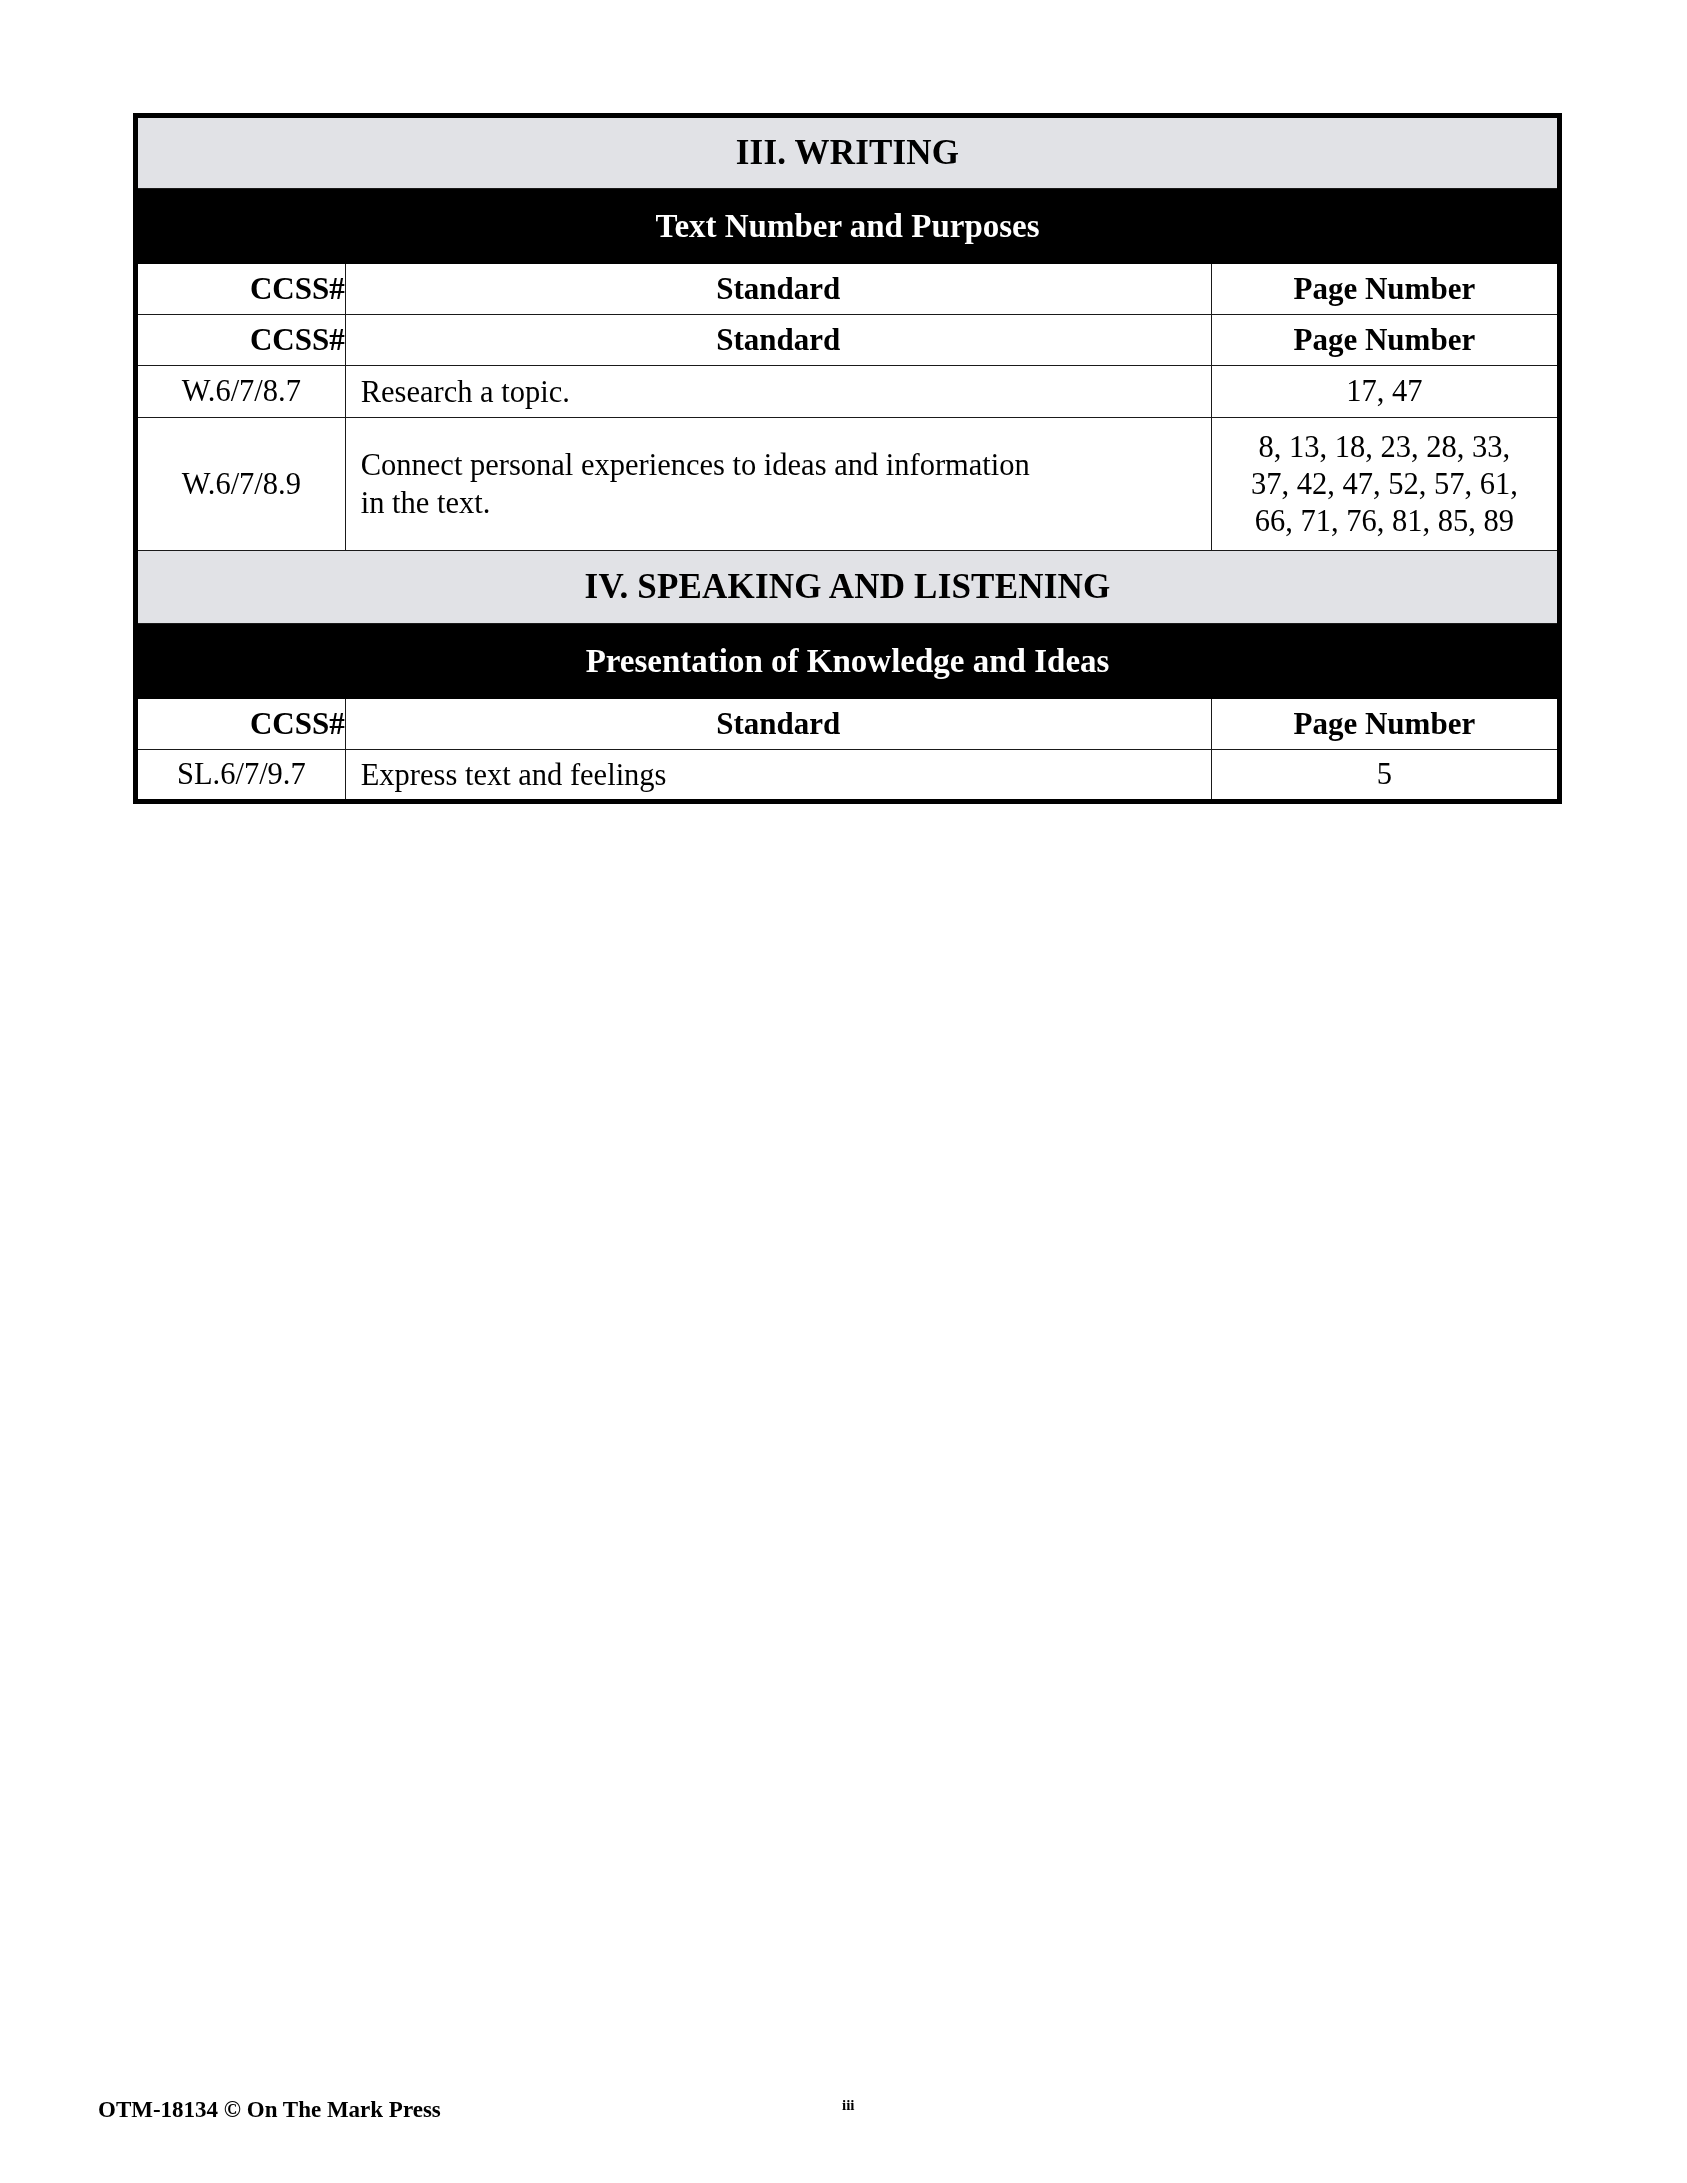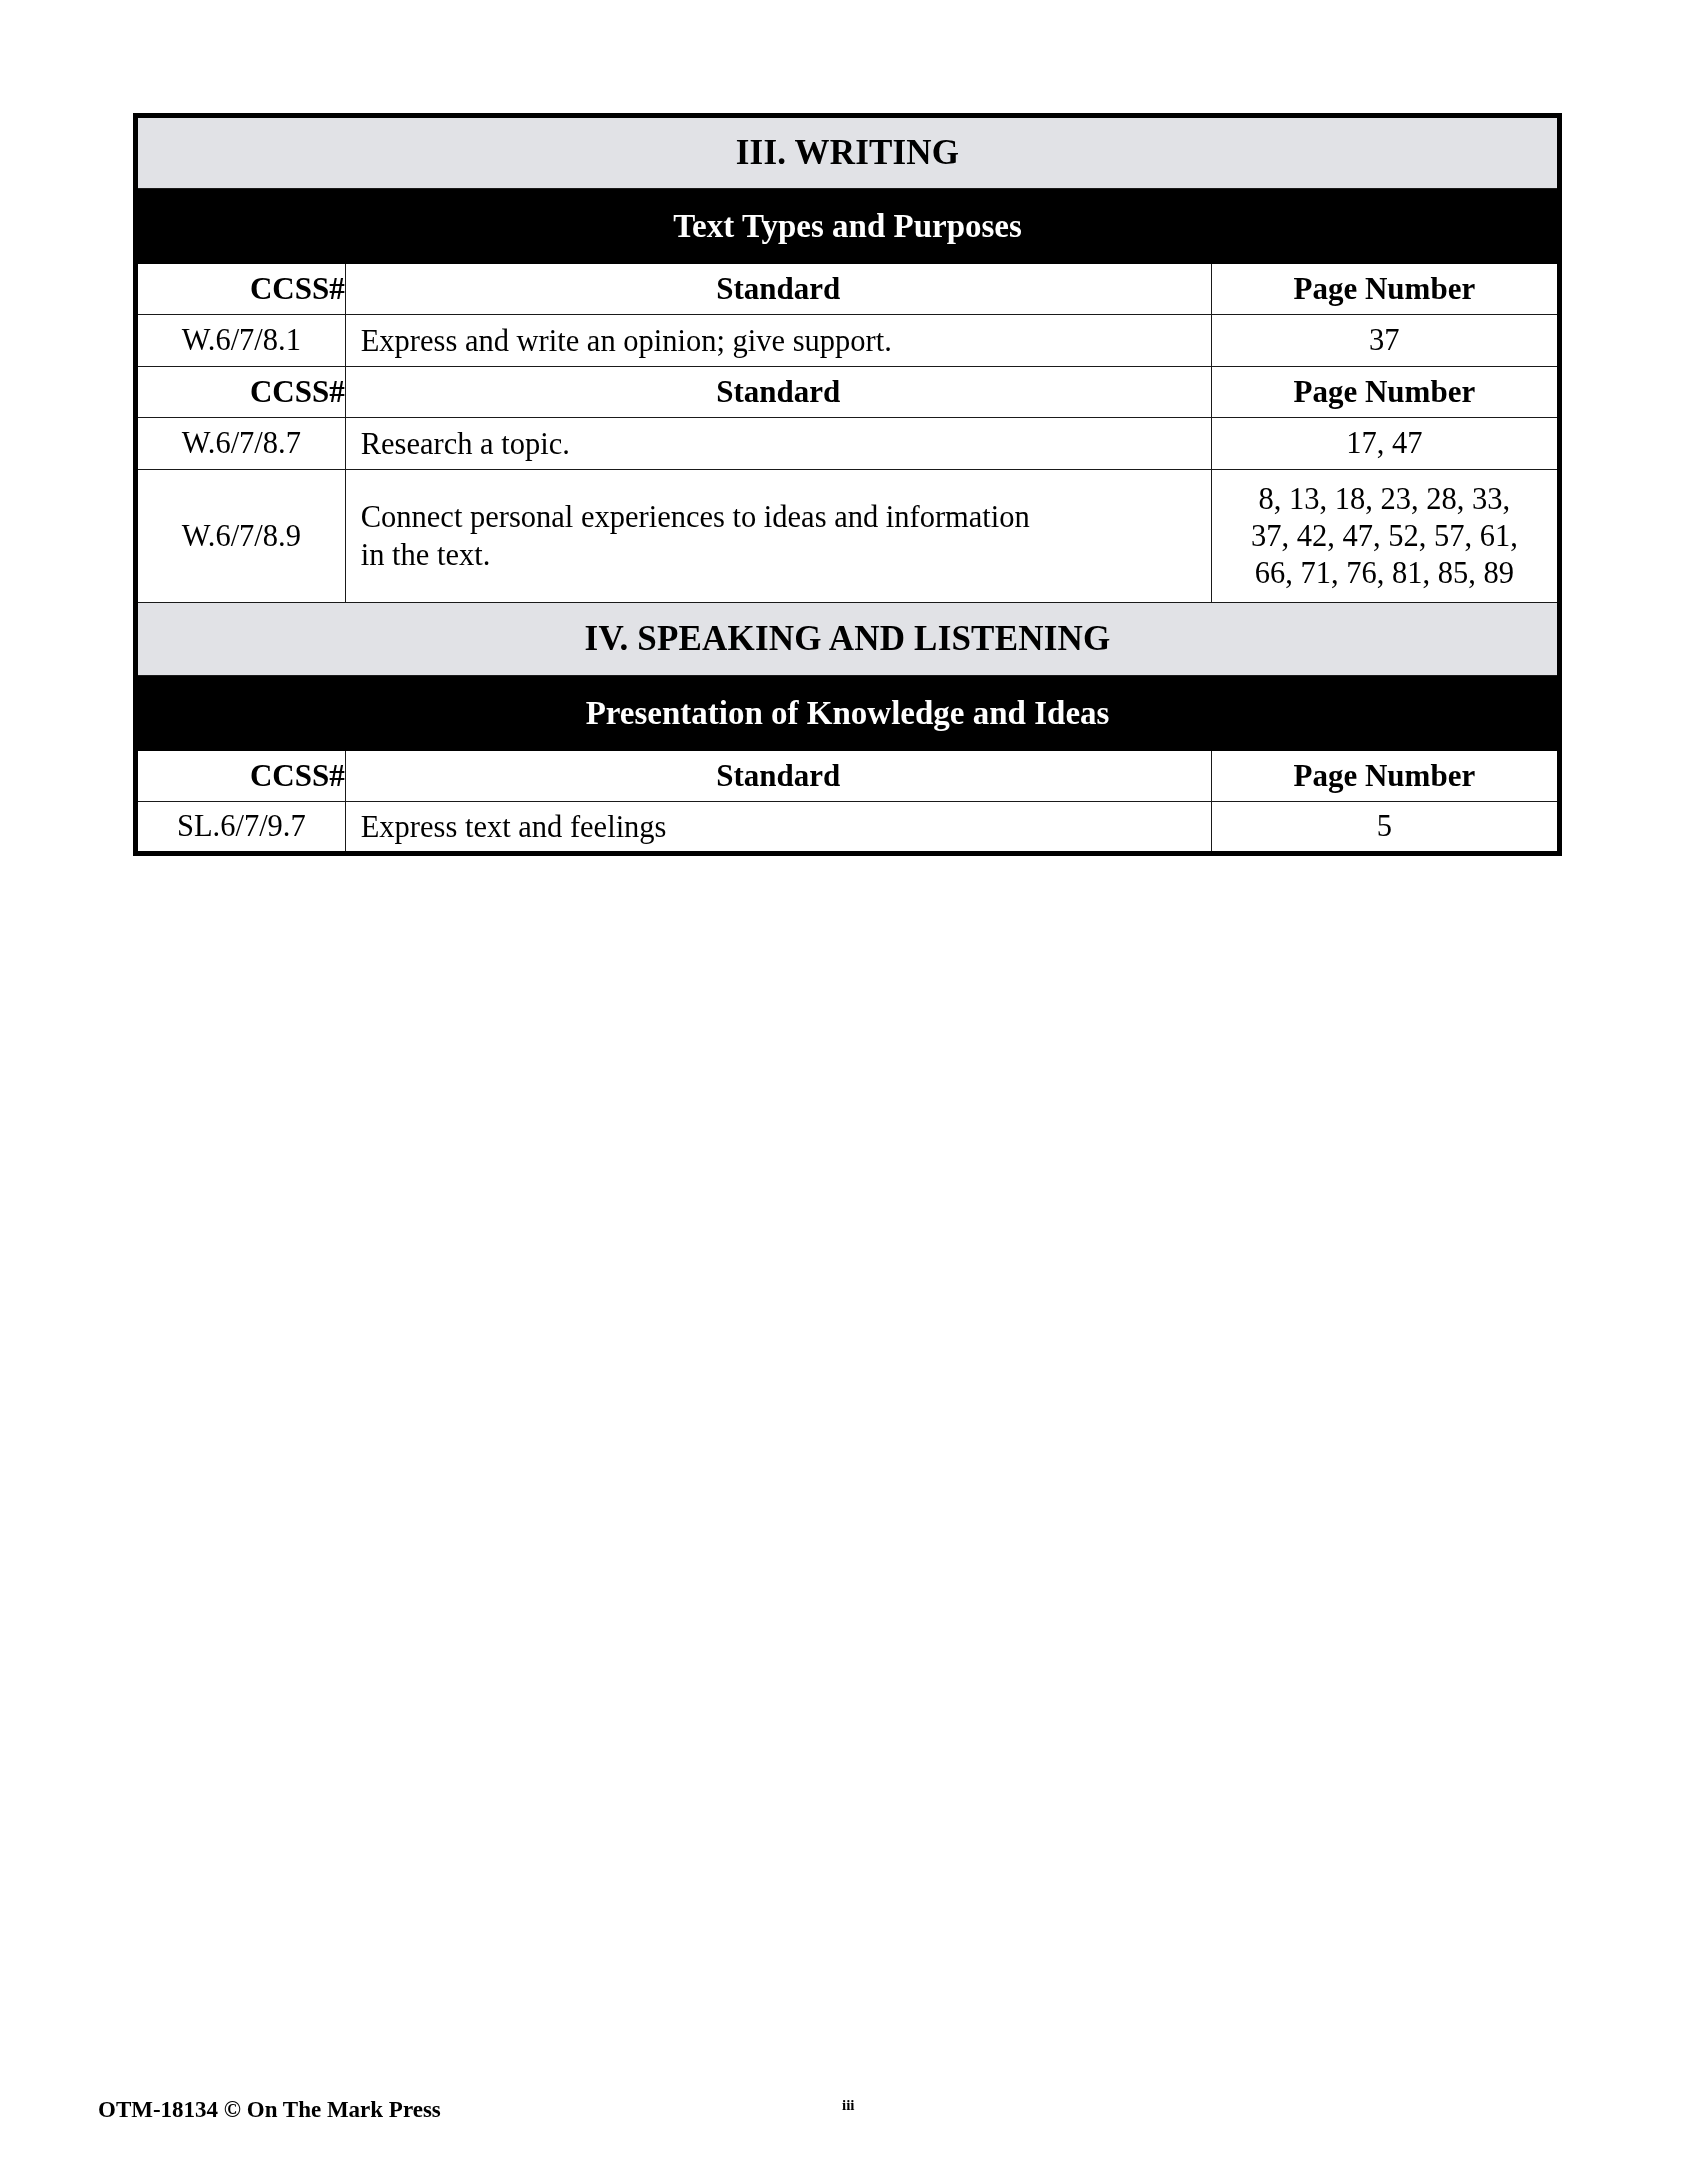--- a/index.html
+++ b/index.html
@@ -50,31 +50,26 @@
   <colgroup>
       <col class="c1">
       <col class="c2">
       <col class="c3">
     </colgroup>
   <tbody>
     <tr class="section-row">
       <td colspan="3">III.  WRITING</td>
     </tr>
     <tr class="sub-row">
-      <td colspan="3">Text Types and Purposes</td>
+      <td colspan="3">Text Number and Purposes</td>
     </tr>
     <tr class="head-row">
       <th class="col-ccss">CCSS#</th>
       <th class="col-std">Standard</th>
       <th class="col-page">Page Number</th>
-    </tr>
-    <tr class="data-row">
-      <td class="col-ccss">W.6/7/8.1</td>
-      <td class="col-std">Express and write an opinion; give support.</td>
-      <td class="col-page">37</td>
     </tr>
 
     <tr class="head-row">
       <th class="col-ccss">CCSS#</th>
       <th class="col-std">Standard</th>
       <th class="col-page">Page Number</th>
     </tr>
     <tr class="data-row">
       <td class="col-ccss">W.6/7/8.7</td>
       <td class="col-std">Research a topic.</td>

